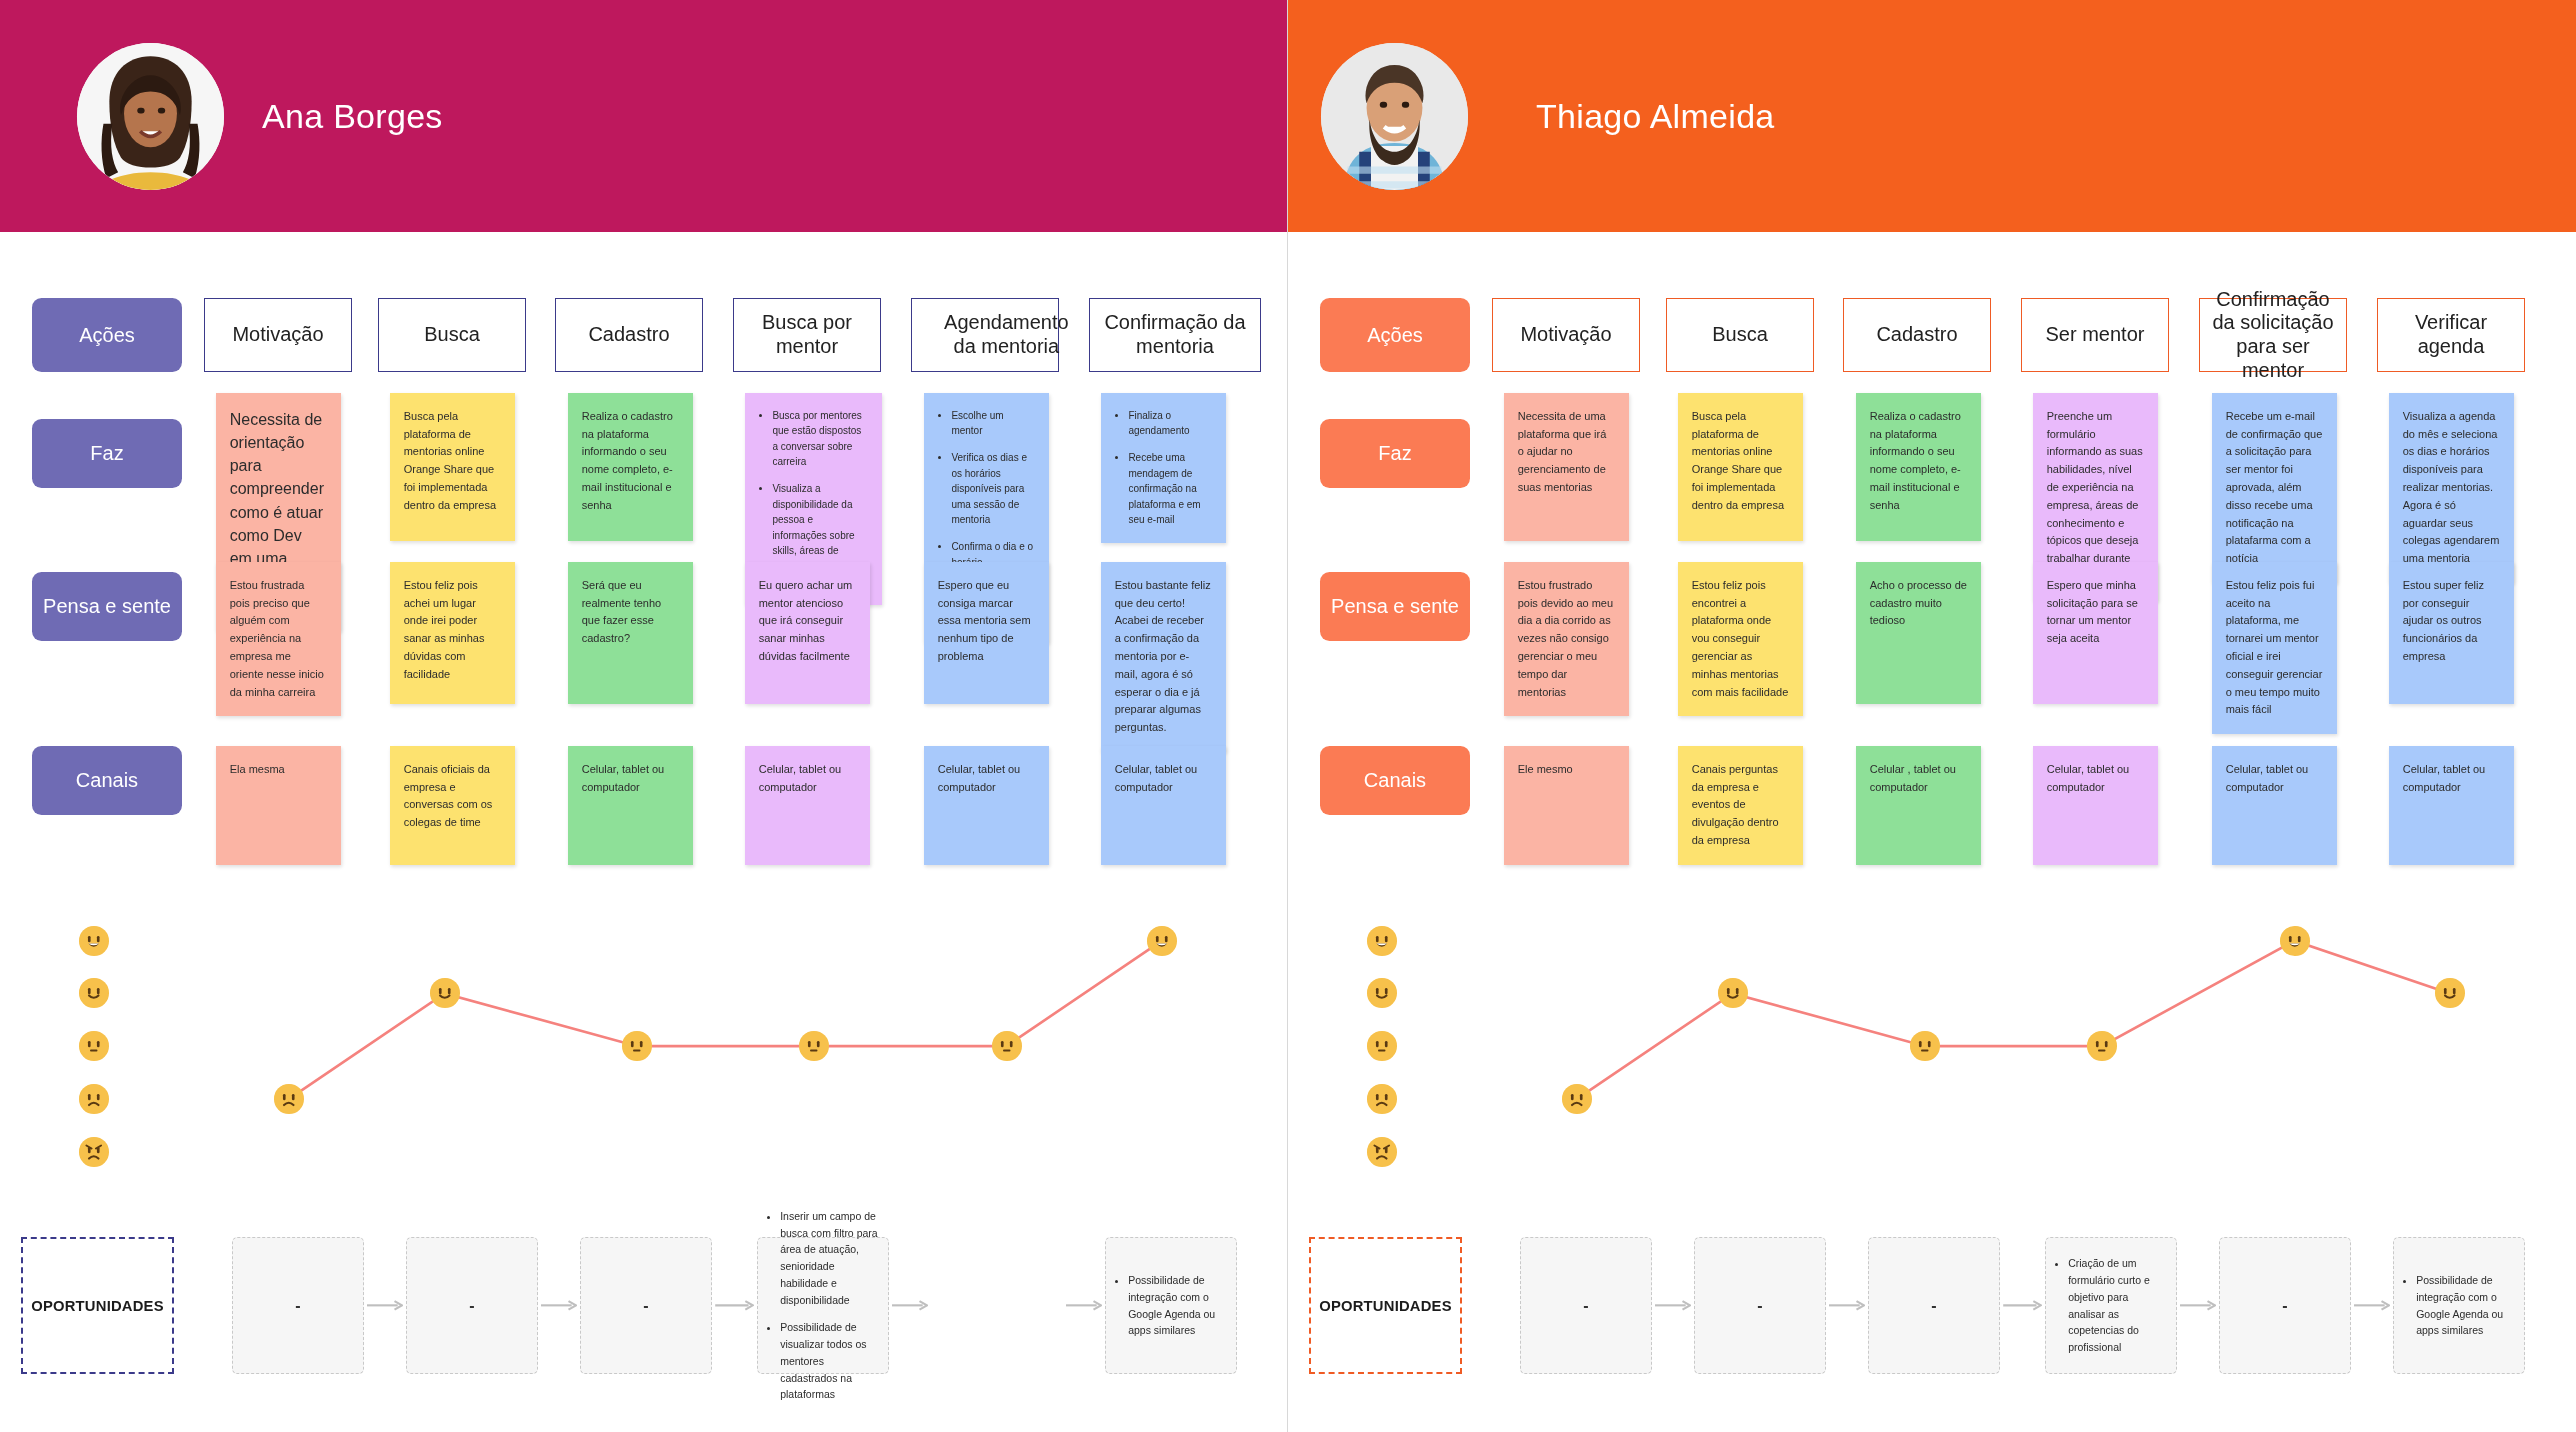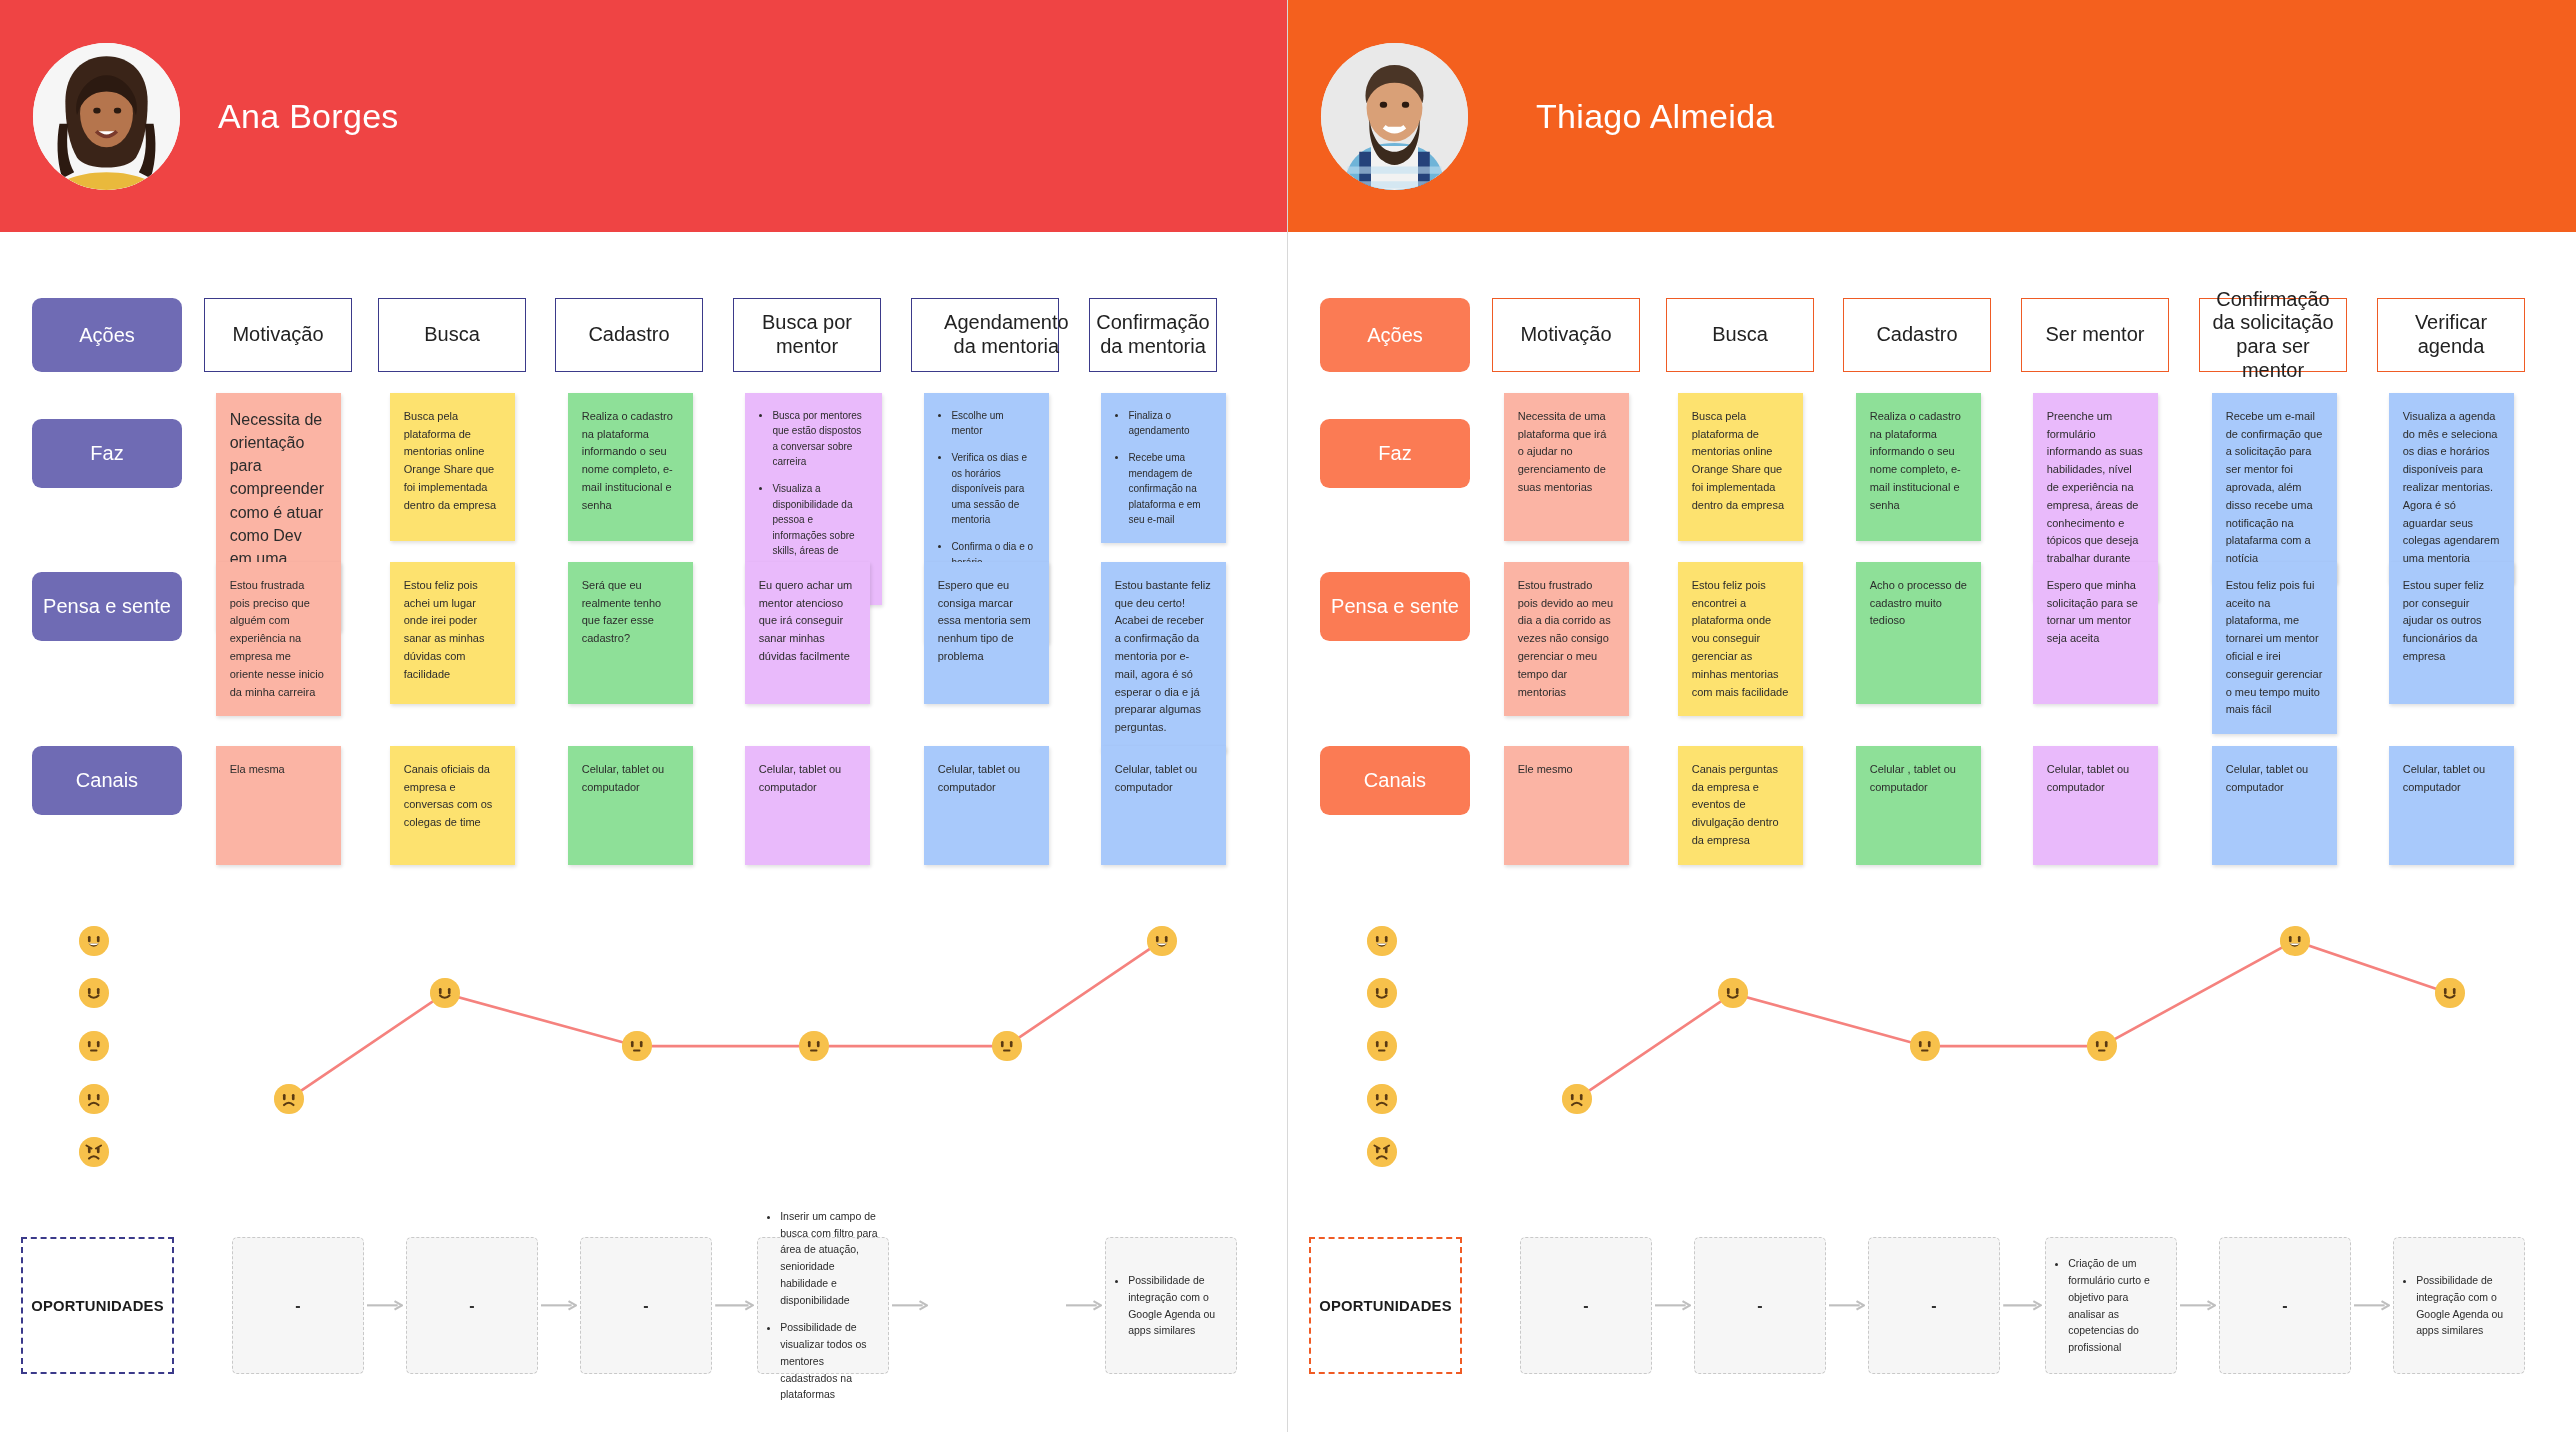--- a/index.html
+++ b/index.html
@@ -9,21 +9,21 @@
     font-family:"Liberation Sans", sans-serif;
     color:#2b2b2b; overflow:hidden; position:relative;
   }
   .board { display:flex; width:2576px; height:1433px; }
   .panel { position:relative; height:1433px; background:#fff; }
   .panel.left  { width:1288px; border-right:1.6px solid #d8d8d8; }
   .panel.right { width:1288px; }
 
   
   .persona { position:relative; height:232px; width:100%; display:flex; align-items:center; }
-  .persona.purple { background:#ef4444; }
+  .persona.purple { background:#be185d;padding-left:44px; }
   .persona.orange { background:#f4601e;gap:30px; }
   .avatar {
     width:147px; height:147px; border-radius:50%;
     margin-left:33px; overflow:hidden; flex:0 0 auto;
     position:relative; border:0;
   }
   .avatar.ana { background:#f7f7f7; }
   .avatar.thiago { background:#e8e8e8; }
   
   .avatar svg { display:block; width:100%; height:100%; }
@@ -119,21 +119,21 @@
       </div>
       <div class="row-label" style="left:32px;top:298px;height:74px;">Ações</div>
       <div class="row-label" style="left:32px;top:419px;height:69px;">Faz</div>
       <div class="row-label" style="left:32px;top:572px;height:69px;">Pensa e sente</div>
       <div class="row-label" style="left:32px;top:746px;height:69px;">Canais</div>
       <div class="stage" style="left:204px;top:298px;width:148px;height:74px;">Motivação</div>
       <div class="stage" style="left:378px;top:298px;width:148px;height:74px;">Busca</div>
       <div class="stage" style="left:555px;top:298px;width:148px;height:74px;">Cadastro</div>
       <div class="stage" style="left:733px;top:298px;width:148px;height:74px;">Busca por mentor</div>
       <div class="stage" style="left:911px;top:298px;width:148px;height:74px;padding-left:48px;">Agendamento da mentoria</div>
-      <div class="stage" style="left:1089px;top:298px;width:128px;height:74px;">Confirmação da mentoria</div>
+      <div class="stage" style="left:1089px;top:298px;width:172px;height:74px;">Confirmação da mentoria</div>
       <div class="note c-red" style="left:216px;top:393px;width:125px;min-height:148px;font-size:16px;line-height:1.45;">Necessita de orientação para compreender como é atuar como Dev em uma empresa de tecnologia</div>
       <div class="note c-yellow" style="left:390px;top:393px;width:125px;min-height:148px;">Busca pela plataforma de mentorias online Orange Share que foi implementada dentro da empresa</div>
       <div class="note c-green" style="left:568px;top:393px;width:125px;min-height:148px;">Realiza o cadastro na plataforma informando o seu nome completo, e-mail institucional e senha</div>
       <div class="note c-purple small" style="left:745px;top:393px;width:137px;min-height:148px;">
         <ul>
           <li>Busca por mentores que estão dispostos a conversar sobre carreira</li>
           <li>Visualiza a disponibilidade da pessoa e informações sobre skills, áreas de conhecimento e função na empresa</li>
         </ul>
       </div>
       <div class="note c-blue small" style="left:924px;top:393px;width:125px;min-height:148px;">

